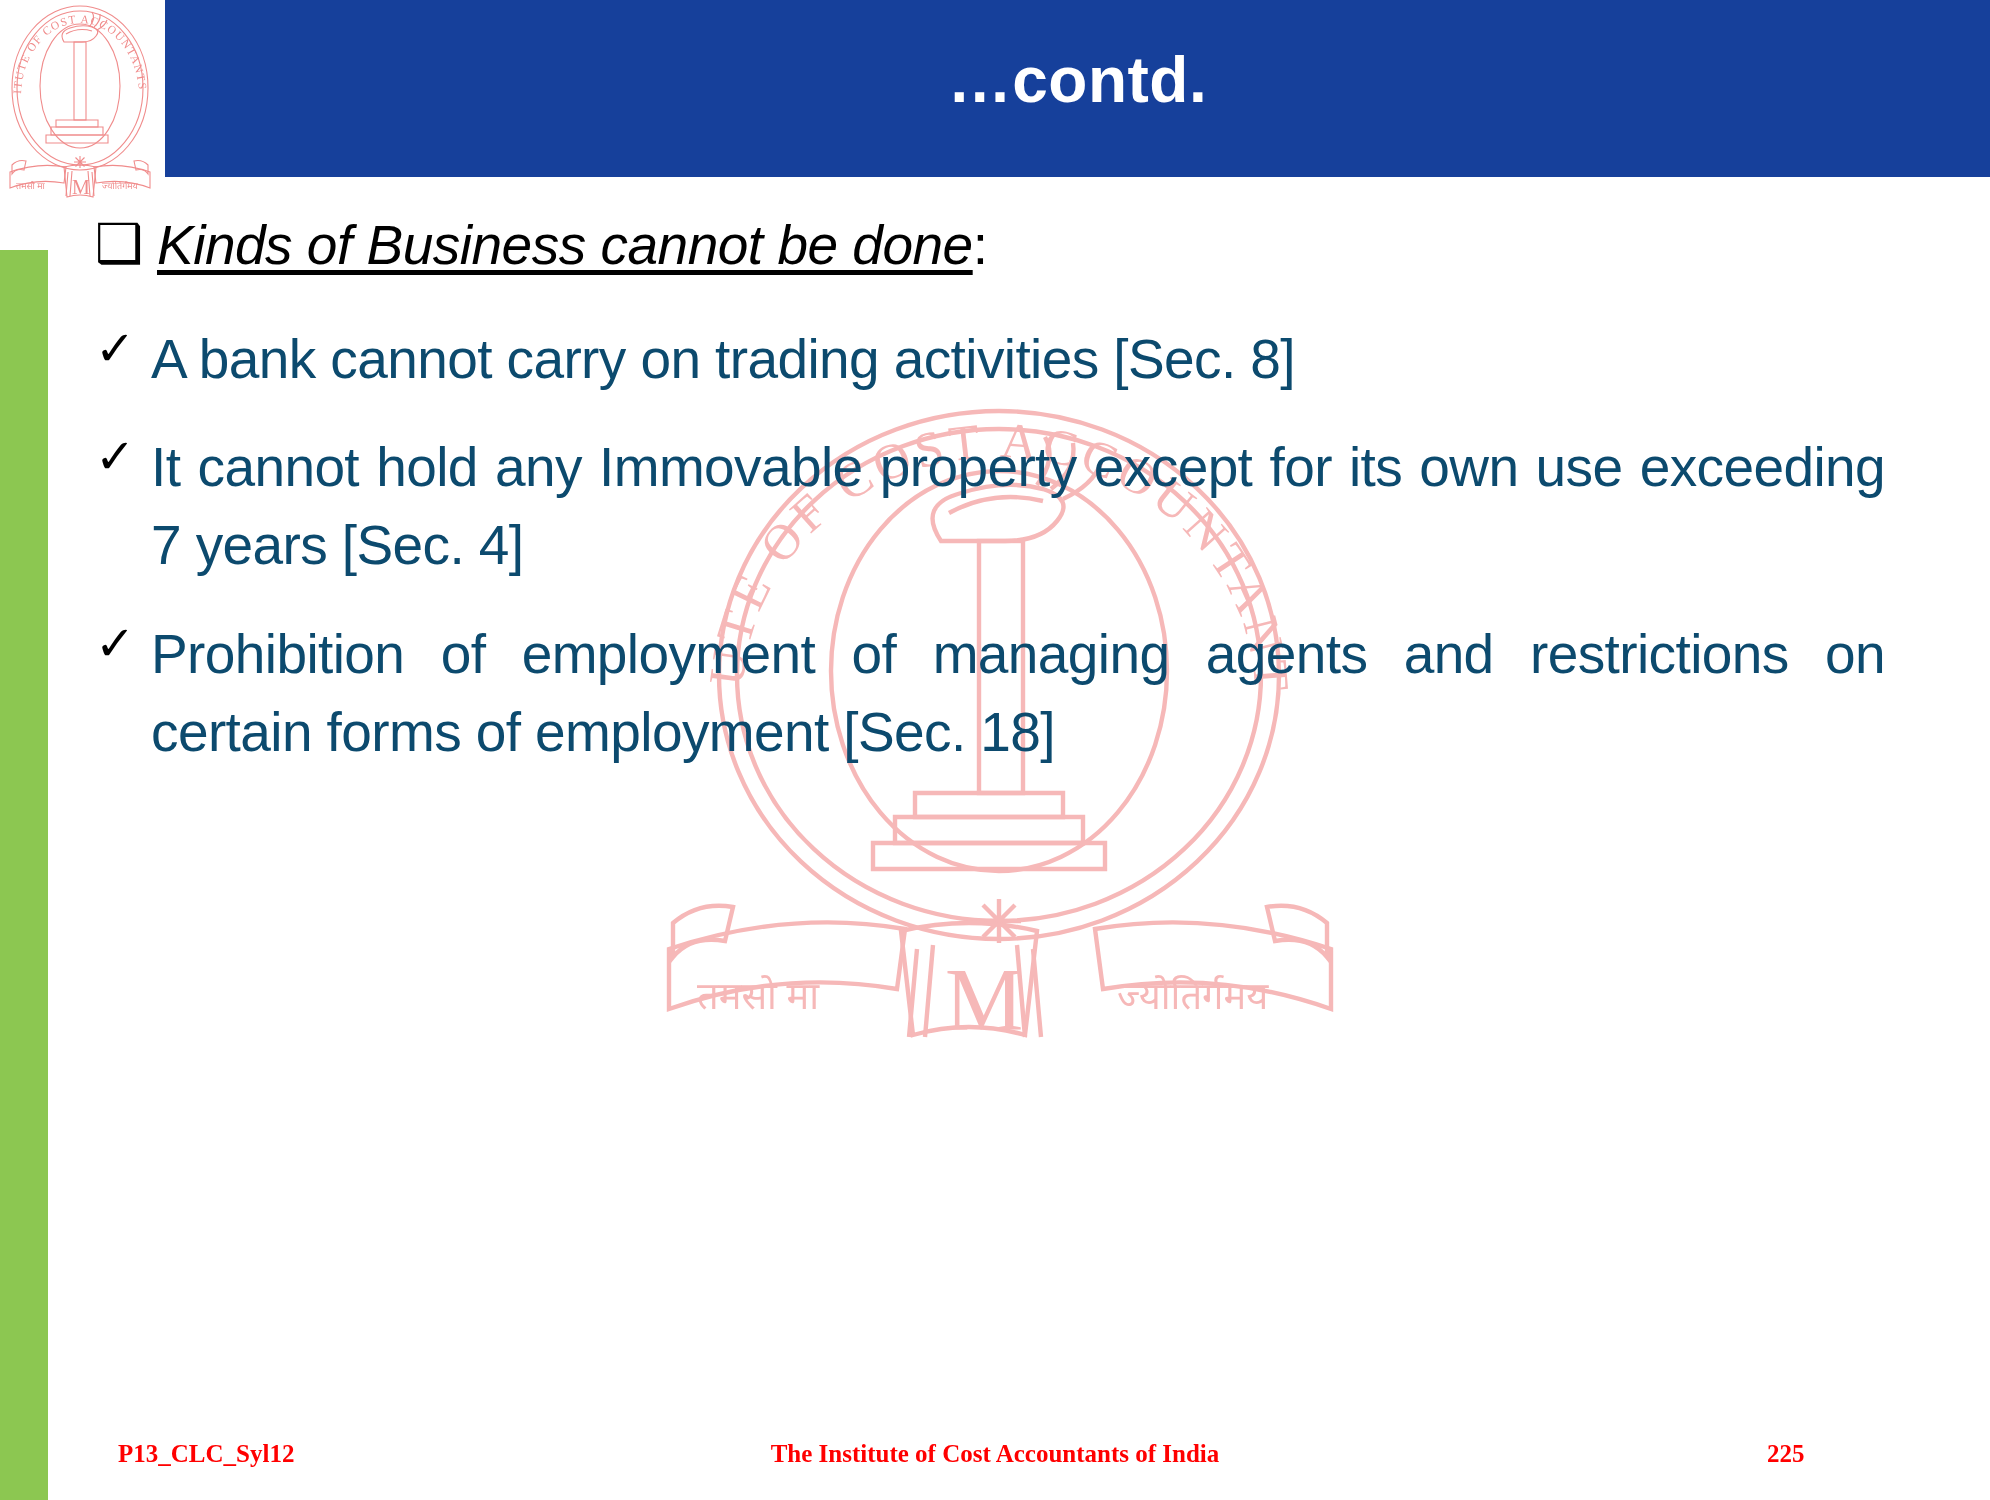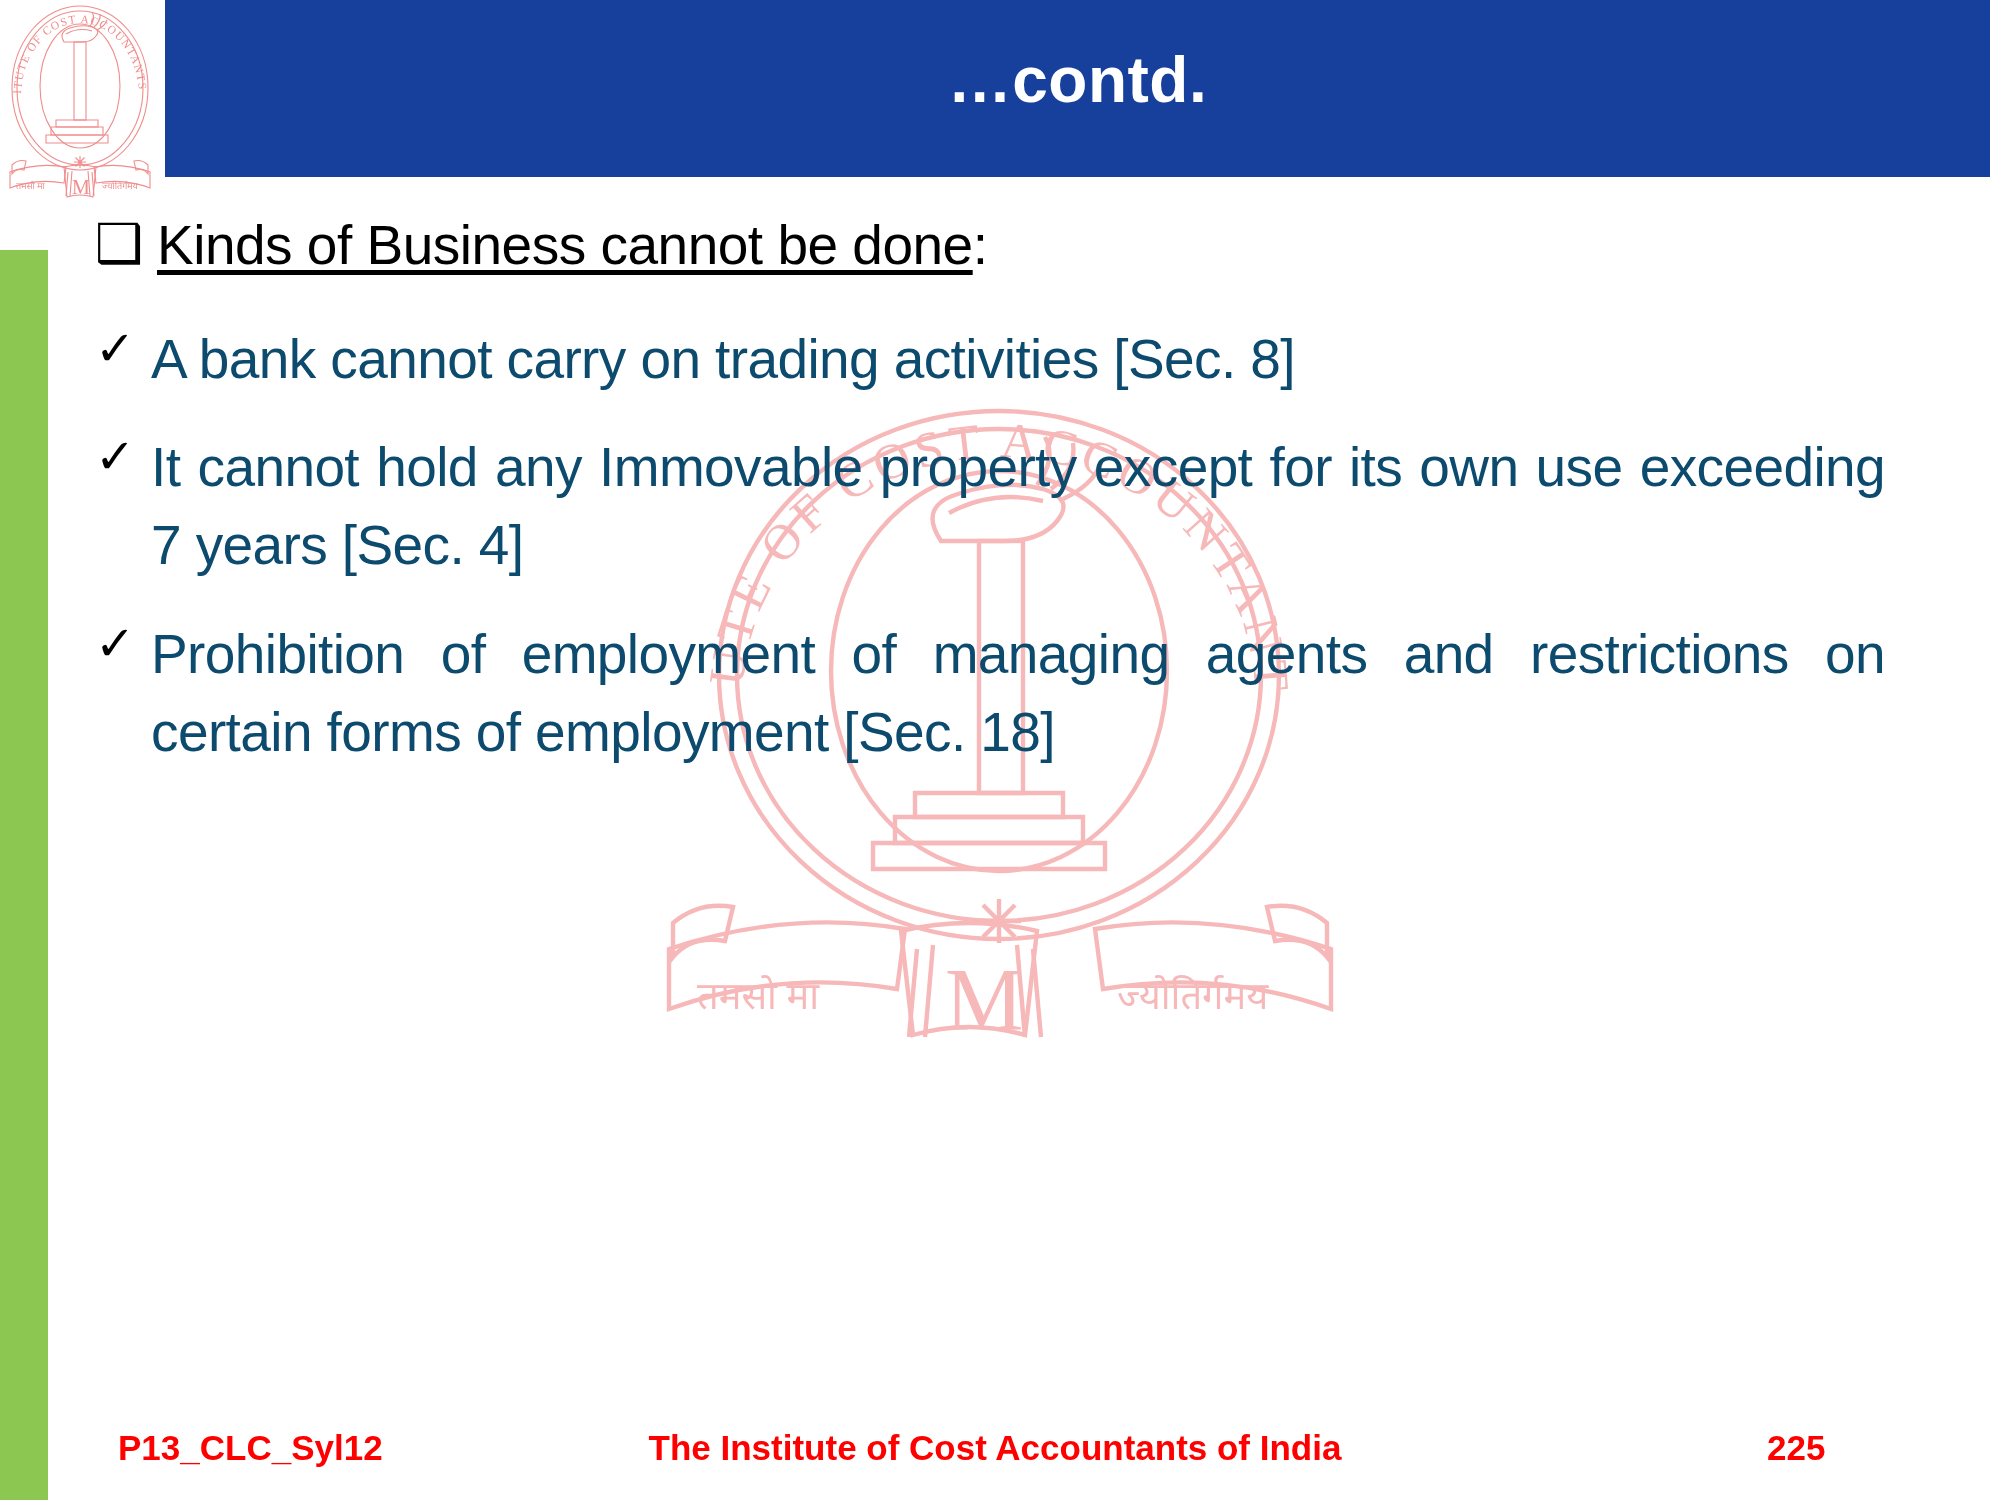--- a/index.html
+++ b/index.html
@@ -58,21 +58,21 @@
     font-family:"DejaVu Sans", sans-serif;
   }
   .blk-text{
     flex:1 1 auto;
     font-size:55px; line-height:1.06;
     color:#000;
     font-family:"Liberation Sans", sans-serif;
     font-stretch:condensed;
     letter-spacing:-0.5px;
   }
-  .underlined { text-decoration:underline; text-underline-offset:6px; }
+  .underlined { text-decoration:underline; text-underline-offset:6px;font-style:italic; }
 
   .chk-row{
     display:flex; align-items:flex-start;
     margin-bottom:30px;
   }
   .chk-marker{
     flex:0 0 auto;
     font-size:48px; line-height:1.18;
     width:56px; color:#000;
     font-family:"DejaVu Sans", sans-serif;
@@ -85,22 +85,22 @@
   }
   .chk-text.just{ text-align:justify; text-justify:inter-word; }
 
   
   #footer{
     position:absolute; left:0; bottom:0; width:1990px; height:120px;
     z-index:6;
   }
   .foot{
     position:absolute; bottom:32px;
-    color:#FF0000; font-weight:bold; font-size:35px;
-    font-family:Liberation Sans, sans-serif;
+    color:#FF0000; font-weight:bold; font-size:25px;
+    font-family:Liberation Serif, serif;
   }
   #footer-code{ left:118px; }
   #footer-org { left:0; width:1990px; text-align:center; }
   #footer-page{ left:1767px; }
 </style>
 </head>
 <body>
 
 <div id="header-bar">
   <div id="slide-title">…contd.</div>

